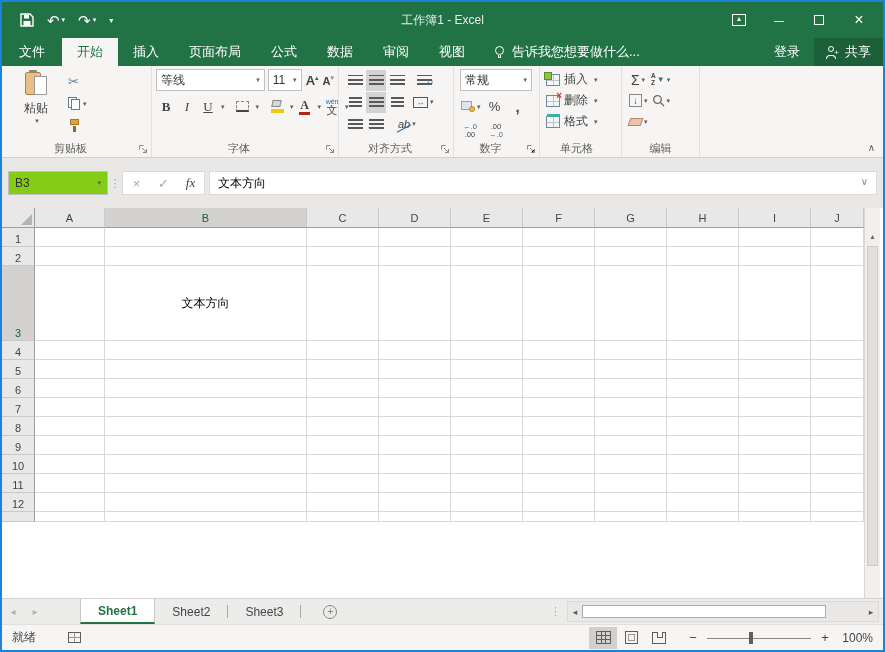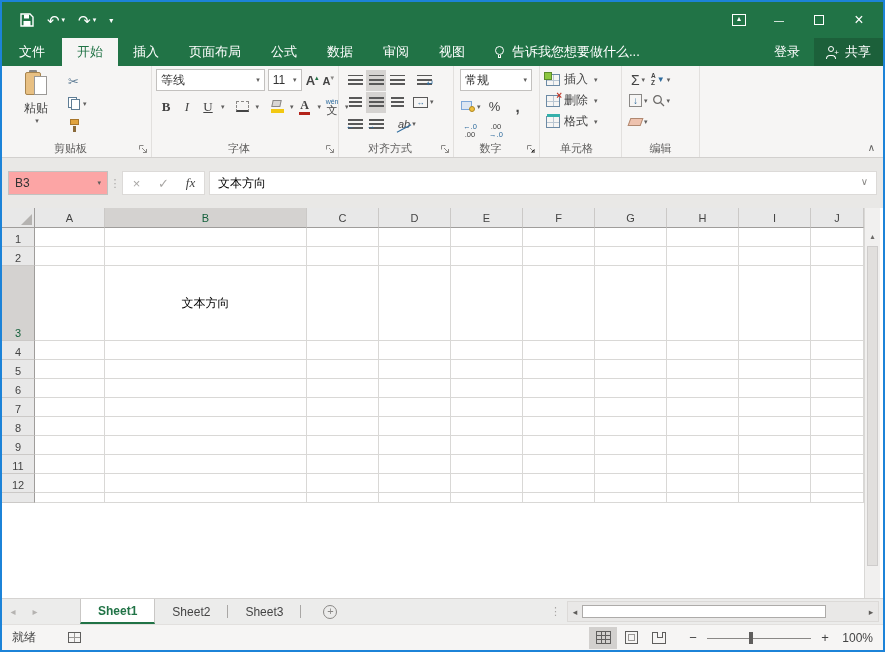--- a/index.html
+++ b/index.html
@@ -139,21 +139,21 @@
   .sigma{font-size:14px;color:#444;}
   .azicon{display:flex;align-items:center;line-height:1;}
   .azicon .az{display:flex;flex-direction:column;font-size:6.5px;font-weight:bold;color:#444;}
   .azicon .fl{color:#2f6c9e;font-size:8px;margin-left:1px;}
   .fillicon{width:13px;height:13px;border:1px solid #8a8886;display:flex;align-items:center;justify-content:center;color:#2f6c9e;font-size:10px;font-weight:bold;}
   .eraser{width:13px;height:8px;background:#eec2ae;border:1px solid #b08870;transform:skewX(-20deg);}
   .g-last{flex:1;border-right:none;position:relative;}
   .collapse{position:absolute;right:8px;bottom:4px;font-size:10px;color:#5f5e5d;}
   
   .fbar{height:50px;background:#e9e8e6;display:flex;align-items:center;padding:0 6px;flex:none;}
-  .namebox{width:100px;height:24px;background:#fca5a5;border:1px solid #c3c1bf;display:flex;align-items:center;padding:0 6px;color:#333;}
+  .namebox{width:100px;height:24px;background:#84cc16;border:1px solid #c3c1bf;display:flex;align-items:center;padding:0 6px;color:#333;}
   .namebox .dd{margin-left:auto;}
   .fdots{width:14px;text-align:center;color:#a8a6a4;font-size:11px;}
   .fbtns{height:24px;background:#fff;border:1px solid #dcdad8;display:flex;align-items:center;}
   .fbtn{width:27px;height:22px;display:flex;align-items:center;justify-content:center;}
   .fbtn.gray{color:#a8a6a4;font-size:13px;}
   .fxg{font-family:"Liberation Serif",serif;font-style:italic;color:#444;font-size:13px;}
   .finput{flex:1;height:24px;background:#fff;border:1px solid #dcdad8;margin-left:4px;display:flex;align-items:center;padding:0 8px;color:#000;font-size:12px;position:relative;}
   .fexpand{position:absolute;right:8px;top:4px;color:#8a8886;font-size:10px;}
   
   .gridwrap{height:390px;display:flex;flex:none;background:#fff;}
@@ -229,20 +229,21 @@
         <span class="qdd">▾</span>
       </span>
       <span class="qbtn">
         <span class="qicon">↷</span>
         <span class="qdd">▾</span>
       </span>
       <span class="qbtn">
         <span class="qdd" style="font-size:8px">▾</span>
       </span>
     </div>
+    <div class="title">工作簿1 - Excel</div>
     <div class="wctrls">
       <span class="wbtn">
         <span class="rdo-box">▴</span>
       </span>
       <span class="wbtn">
         <span style="font-size:10px">—</span>
       </span>
       <span class="wbtn">
         <span class="maxi"></span>
       </span>
@@ -726,20 +727,33 @@
             <div class="cell" style="width: 72px;"></div>
             <div class="cell" style="width: 72px;"></div>
             <div class="cell" style="width: 72px;"></div>
             <div class="cell" style="width: 72px;"></div>
             <div class="cell" style="width: 72px;"></div>
             <div class="cell" style="width: 72px;"></div>
             <div class="cell" style="width: 72px;"></div>
             <div class="cell" style="width: 53px;"></div>
           </div>
           <div class="grow" style="height: 19px;">
+            <div class="rowhdr">10</div>
+            <div class="cell" style="width: 70px;"></div>
+            <div class="cell" style="width: 202px;"></div>
+            <div class="cell" style="width: 72px;"></div>
+            <div class="cell" style="width: 72px;"></div>
+            <div class="cell" style="width: 72px;"></div>
+            <div class="cell" style="width: 72px;"></div>
+            <div class="cell" style="width: 72px;"></div>
+            <div class="cell" style="width: 72px;"></div>
+            <div class="cell" style="width: 72px;"></div>
+            <div class="cell" style="width: 53px;"></div>
+          </div>
+          <div class="grow" style="height: 19px;">
             <div class="rowhdr">11</div>
             <div class="cell" style="width: 70px;"></div>
             <div class="cell" style="width: 202px;"></div>
             <div class="cell" style="width: 72px;"></div>
             <div class="cell" style="width: 72px;"></div>
             <div class="cell" style="width: 72px;"></div>
             <div class="cell" style="width: 72px;"></div>
             <div class="cell" style="width: 72px;"></div>
             <div class="cell" style="width: 72px;"></div>
             <div class="cell" style="width: 72px;"></div>

